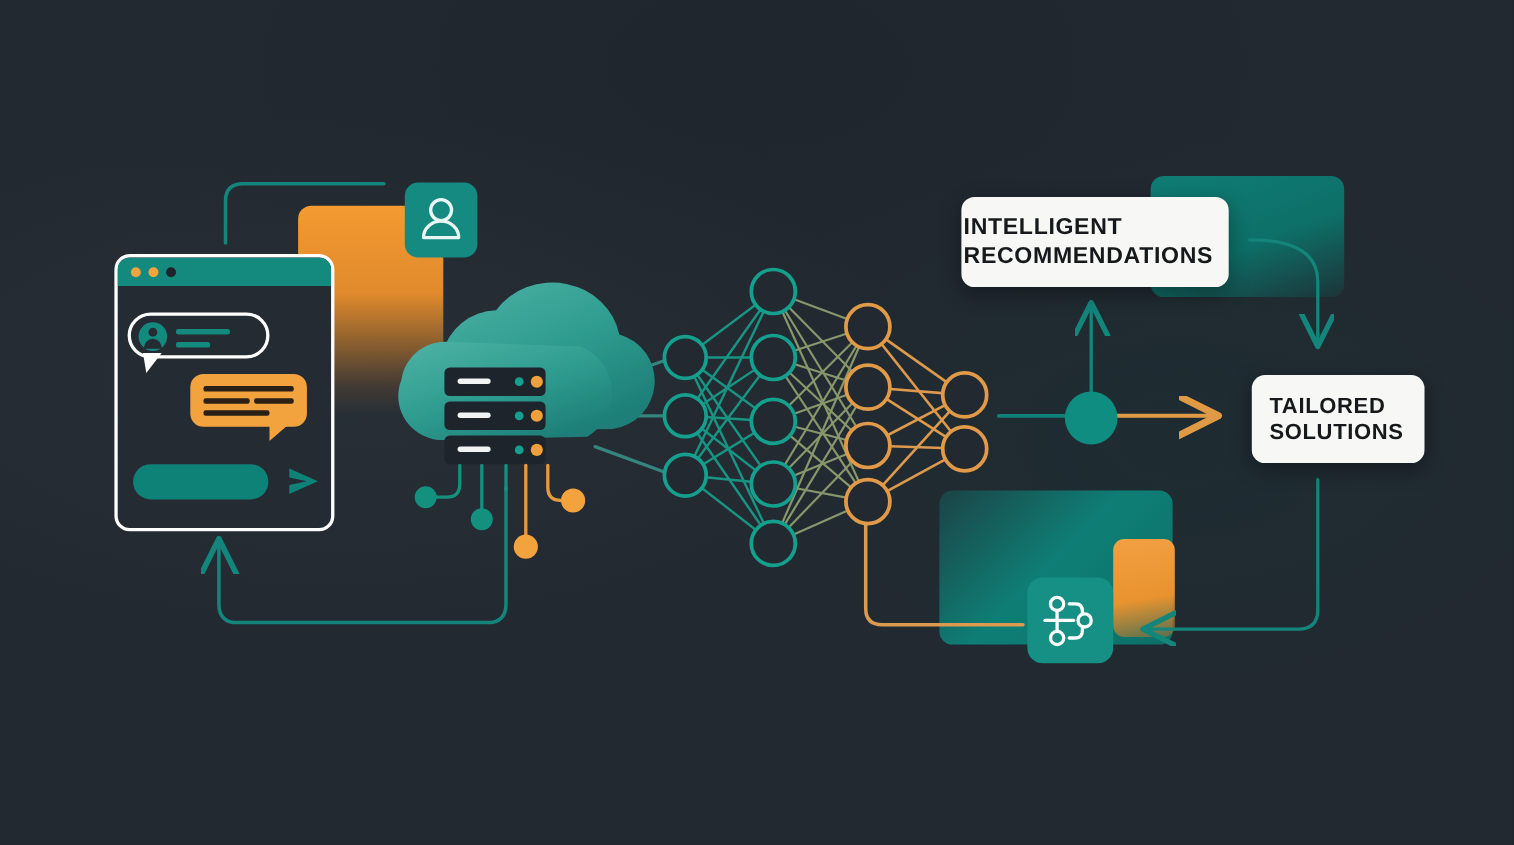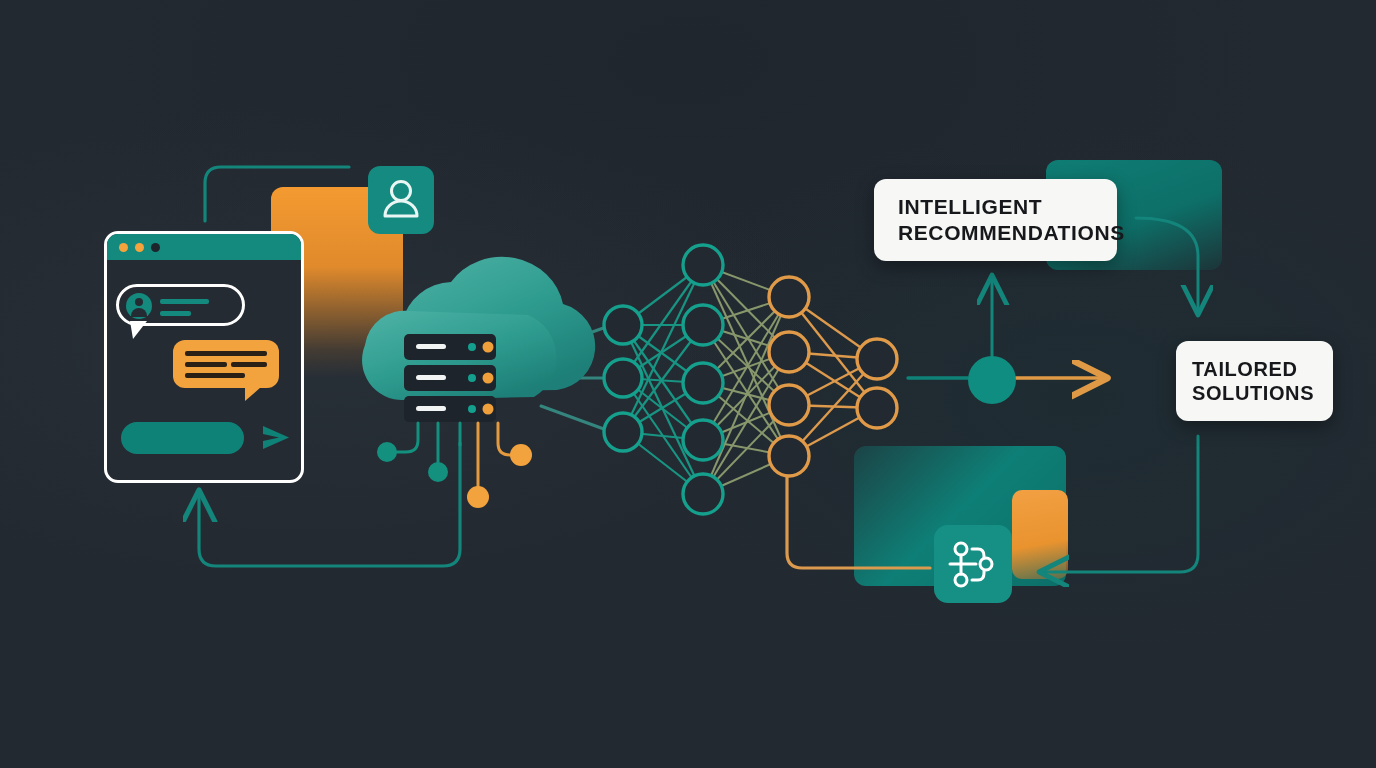--- a/index.html
+++ b/index.html
@@ -45,25 +45,25 @@
   }
   .label-box .txt {
     color: #16181b;
     font-weight: 700;
     letter-spacing: 0.6px;
     line-height: 1.22;
     white-space: pre-line;
   }
   #label-intelligent {
     left: 874px; top: 179px; width: 243px; height: 82px;
-    padding-left: 24px;
+    padding-left: 2px;
   }
   #label-intelligent .txt { font-size: 21px; }
   #label-tailored {
-    left: 1176px; top: 341px; width: 157px; height: 80px;
+    left: 1138px; top: 341px; width: 157px; height: 80px;
     padding-left: 16px;
   }
   #label-tailored .txt { font-size: 20px; }
 
   
   #chat-window {
     position: absolute;
     left: 104px; top: 231px;
     width: 200px; height: 252px;
     border: 3px solid #ffffff;

